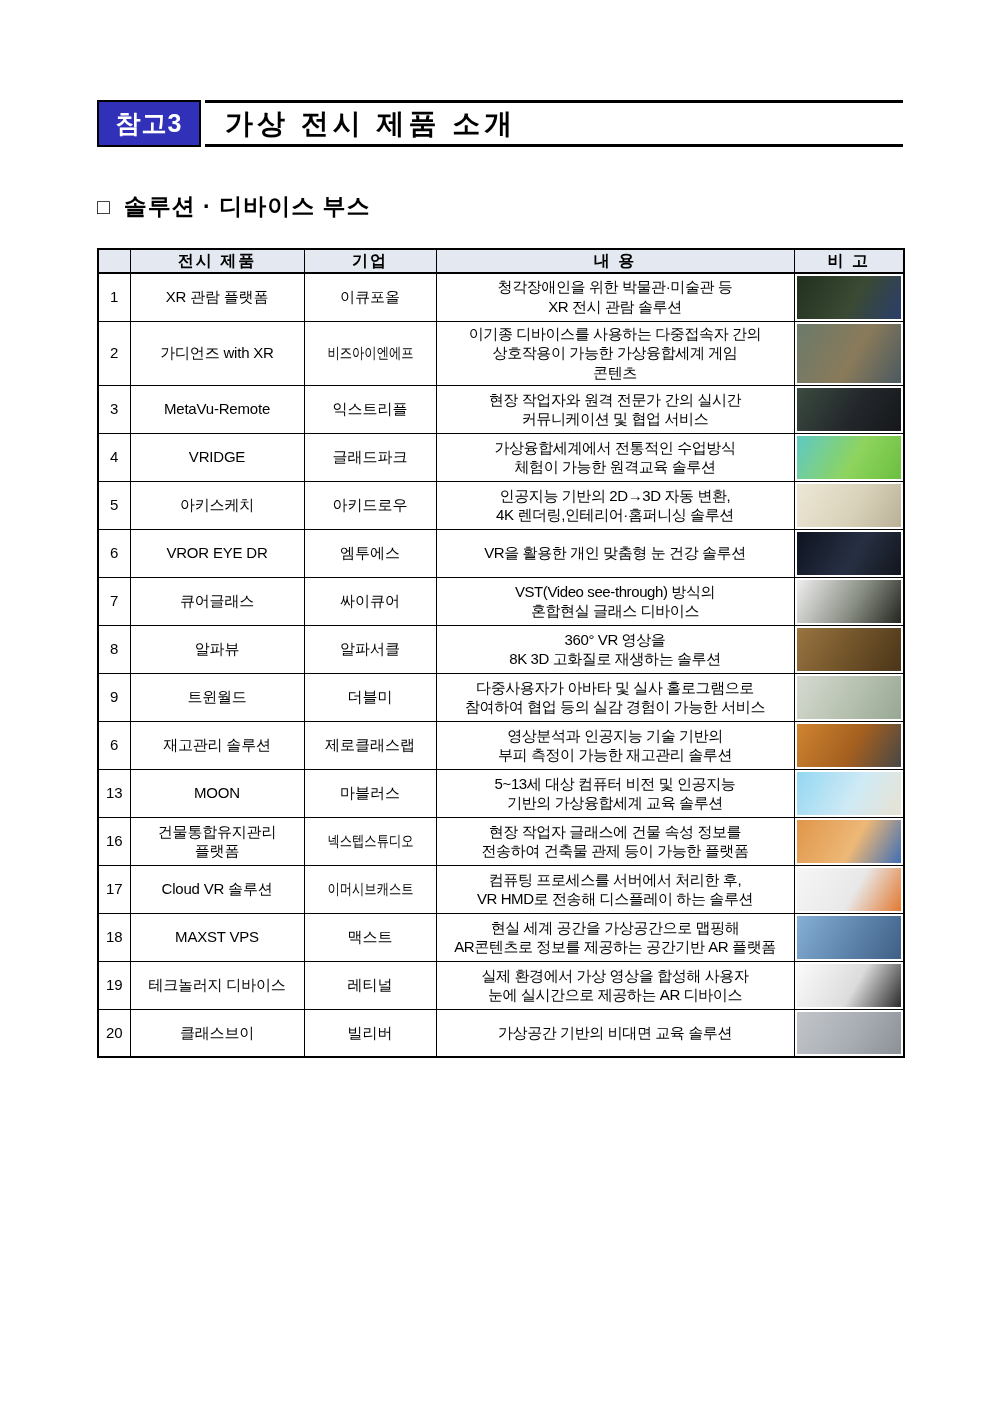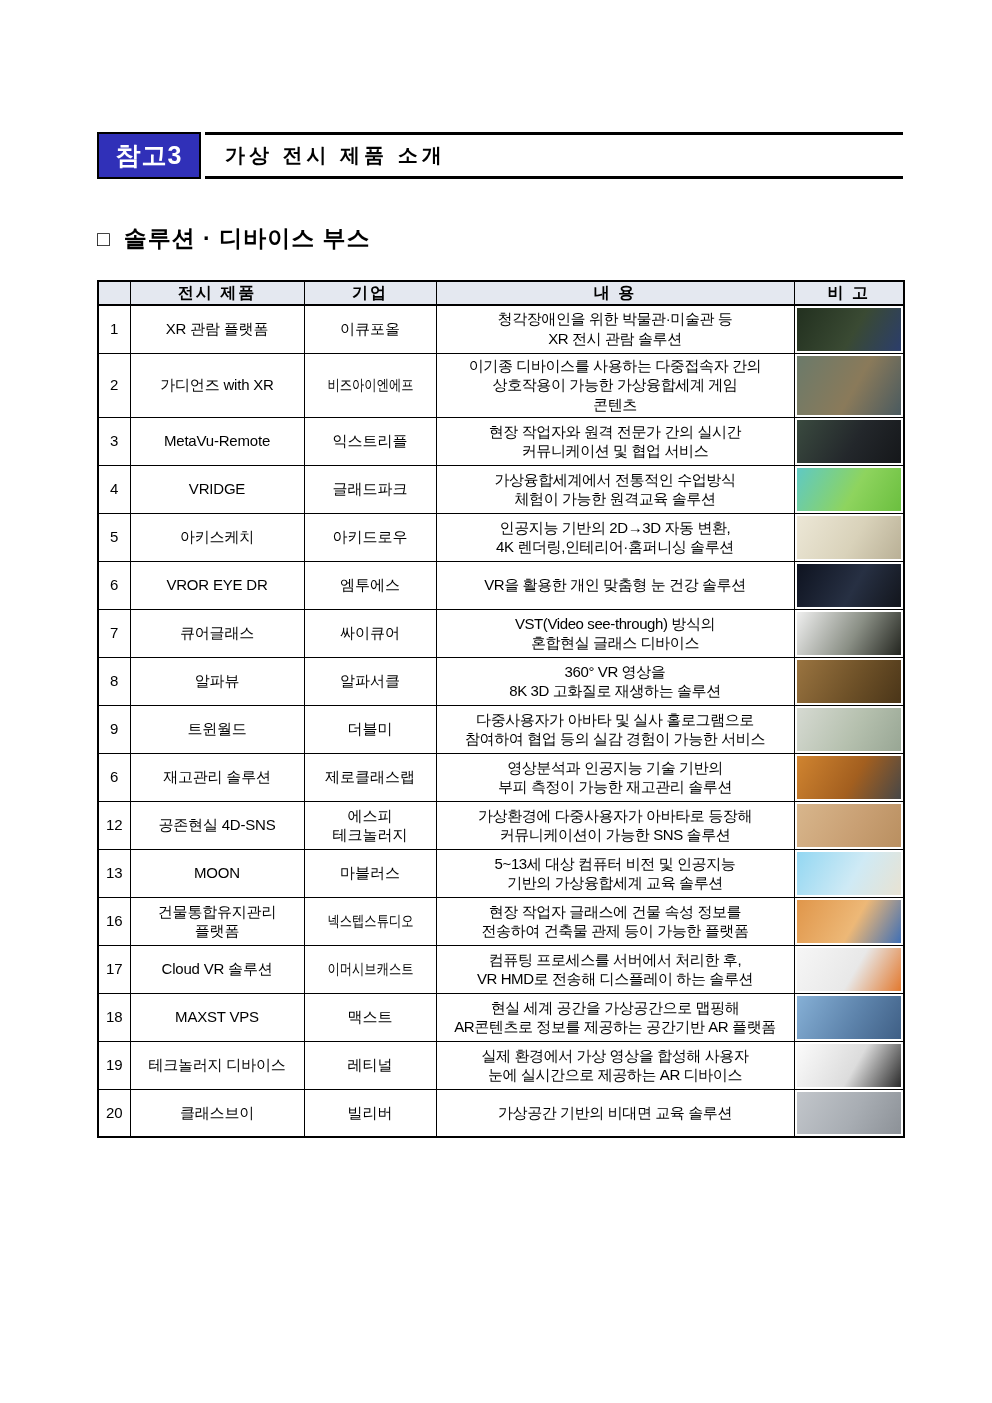--- a/index.html
+++ b/index.html
@@ -7,21 +7,21 @@
   body {
     width: 992px;
     height: 1403px;
     position: relative;
     font-family: "Liberation Sans", "DejaVu Sans", sans-serif;
     color: #000;
   }
   .page {
     position: absolute;
     left: 97px;
-    top: 132px;
+    top: 100px;
     width: 806px;
   }
 
   
   .banner { display: flex; align-items: stretch; height: 47px; }
   .banner-badge {
     width: 104px;
     background: #3030b8;
     border: 2px solid #000;
     color: #fff;
@@ -35,21 +35,21 @@
   .banner-title-wrap {
     flex: 1;
     margin-left: 4px;
     border-top: 3px solid #000;
     border-bottom: 3px solid #000;
     display: flex;
     align-items: center;
     padding-left: 20px;
   }
   .banner-title {
-    font-size: 20px;
+    font-size: 28px;
     font-weight: bold;
     letter-spacing: 4px;
   }
 
   
   .section-heading {
     margin-top: 44px;
     display: flex;
     align-items: center;
     font-size: 23px;
@@ -211,29 +211,20 @@
         </tr>
         <tr>
           <td class="cell-no">6</td>
           <td class="cell-product">재고관리 솔루션</td>
           <td class="cell-company">제로클래스랩</td>
           <td class="cell-content">영상분석과 인공지능 기술 기반의
 부피 측정이 가능한 재고관리 솔루션</td>
           <td class="cell-remark"><div class="thumb" style="background: linear-gradient(120deg, rgb(208, 132, 48) 0%, rgb(163, 95, 31) 55%, rgb(71, 71, 71) 100%);"></div></td>
         </tr>
         <tr>
-          <td class="cell-no">12</td>
-          <td class="cell-product">공존현실 4D-SNS</td>
-          <td class="cell-company">에스피
-테크놀러지</td>
-          <td class="cell-content">가상환경에 다중사용자가 아바타로 등장해
-커뮤니케이션이 가능한 SNS 솔루션</td>
-          <td class="cell-remark"><div class="thumb" style="background: linear-gradient(120deg, rgb(216, 182, 140) 0%, rgb(201, 160, 116) 55%, rgb(185, 143, 96) 100%);"></div></td>
-        </tr>
-        <tr>
           <td class="cell-no">13</td>
           <td class="cell-product">MOON</td>
           <td class="cell-company">마블러스</td>
           <td class="cell-content">5~13세 대상 컴퓨터 비전 및 인공지능
 기반의 가상융합세계 교육 솔루션</td>
           <td class="cell-remark"><div class="thumb" style="background: linear-gradient(120deg, rgb(147, 215, 242) 0%, rgb(207, 234, 245) 55%, rgb(232, 226, 210) 100%);"></div></td>
         </tr>
         <tr>
           <td class="cell-no">16</td>
           <td class="cell-product">건물통합유지관리

